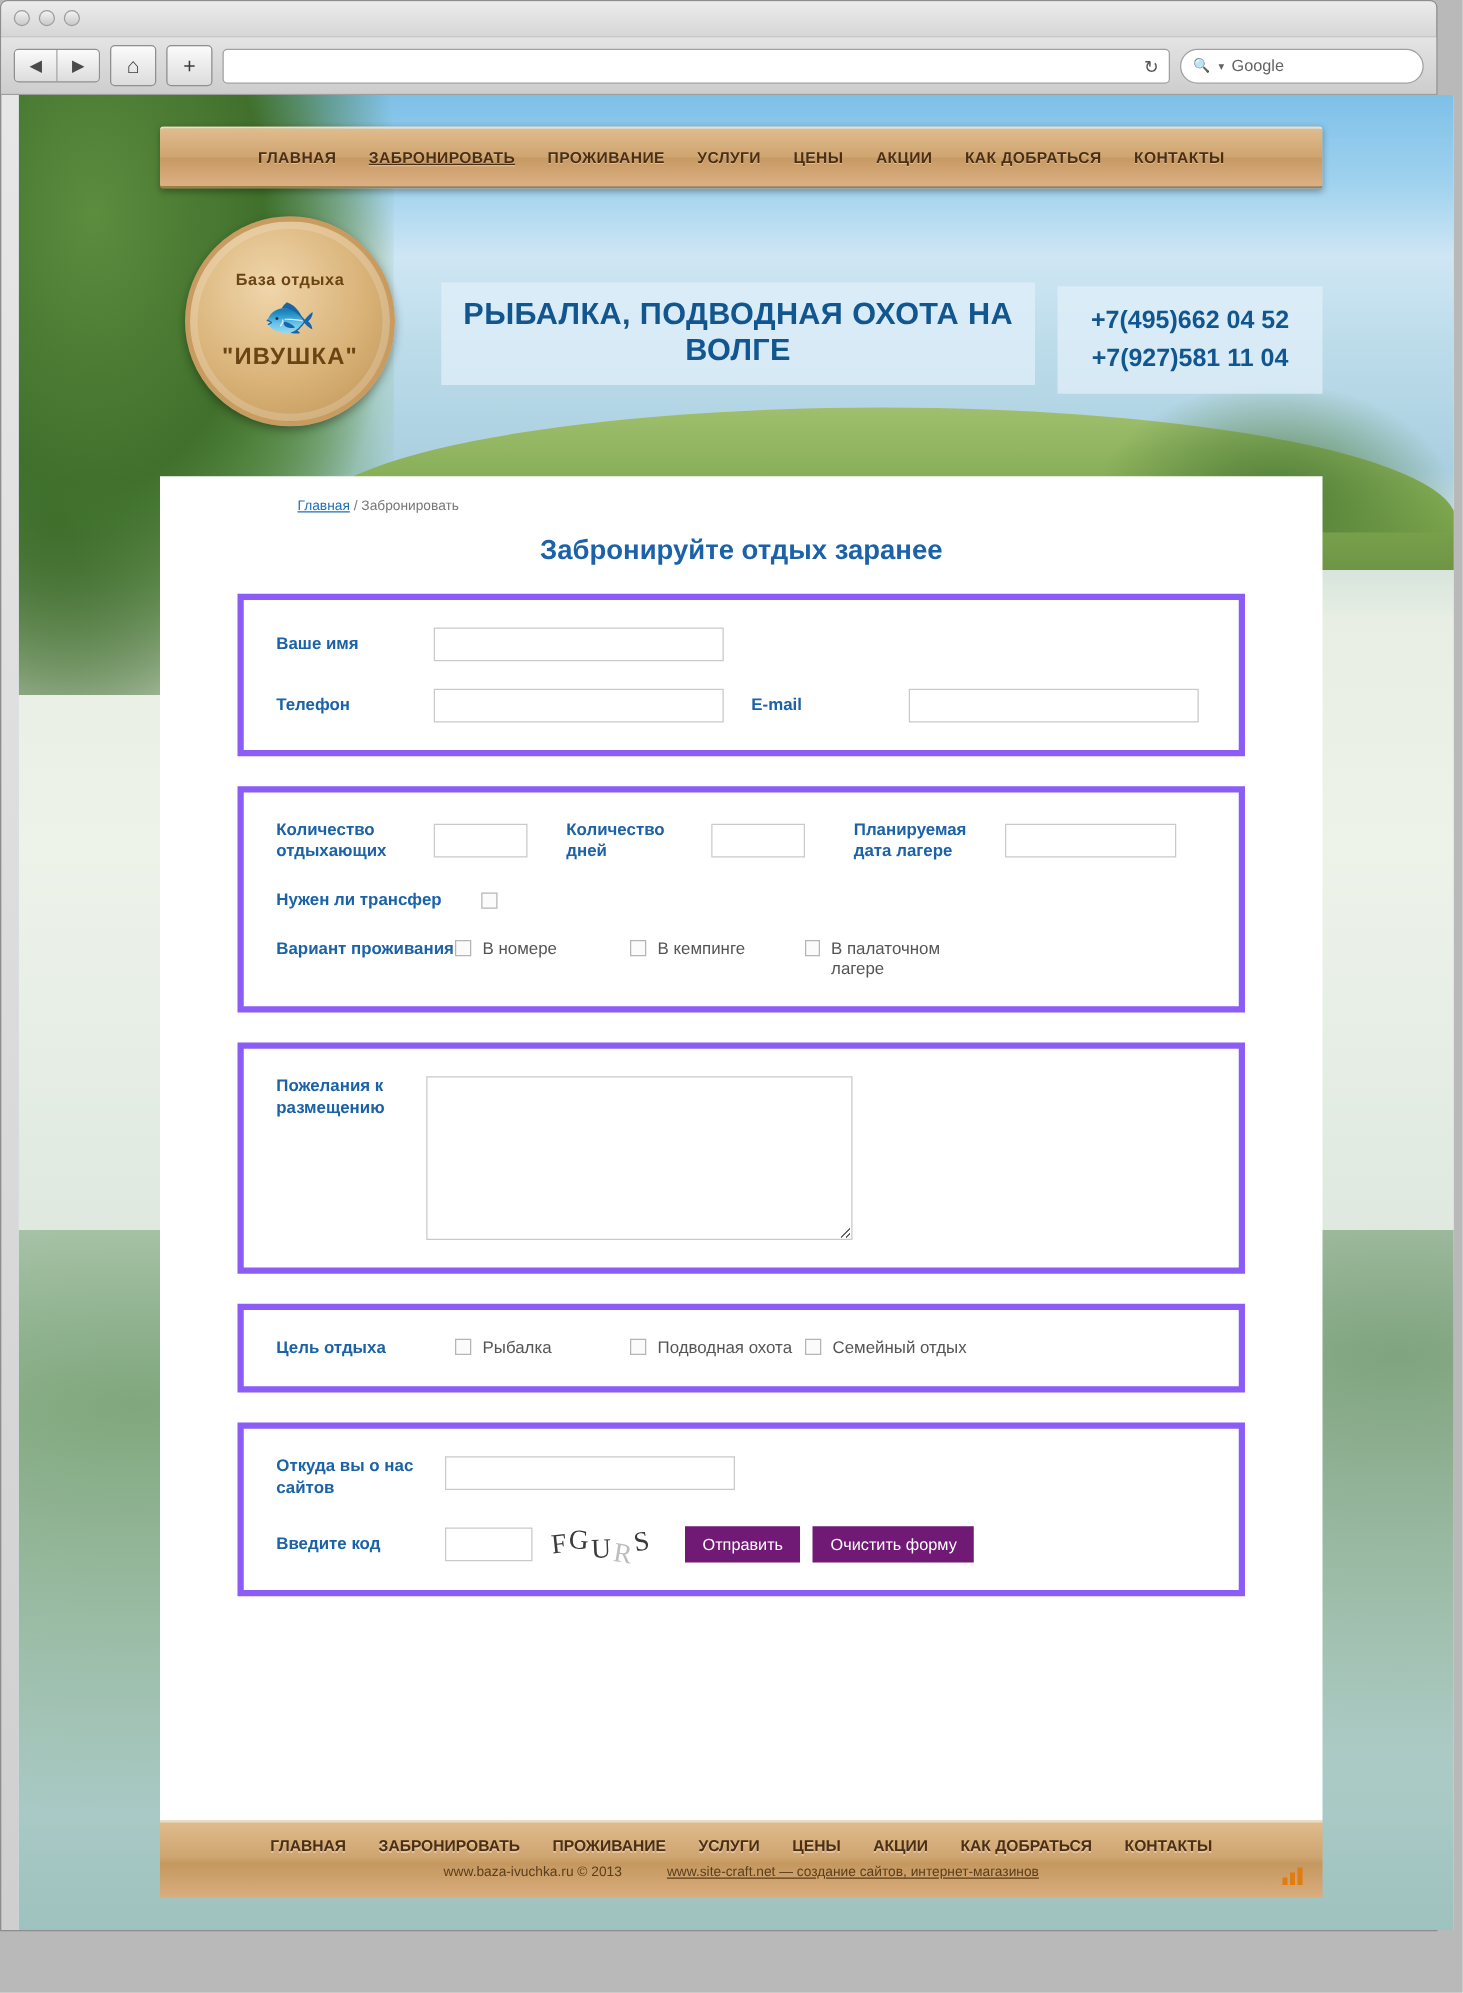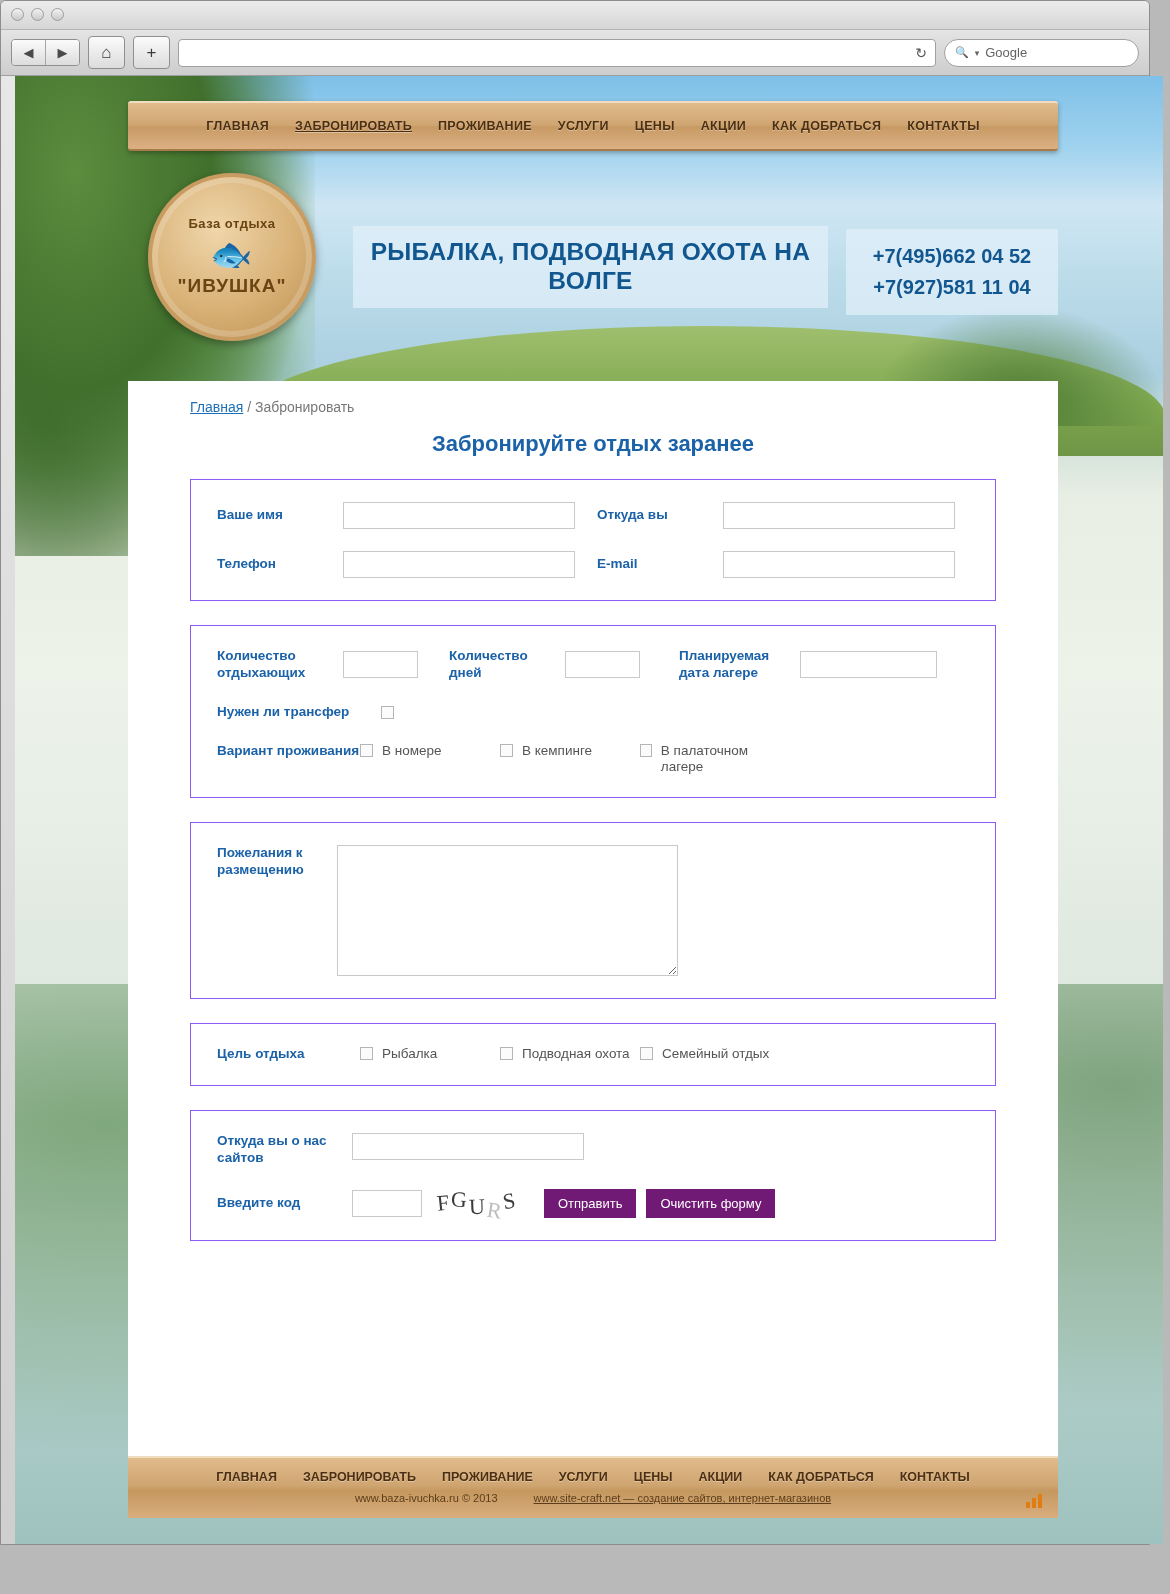--- a/index.html
+++ b/index.html
@@ -246,34 +246,35 @@
     line-height: 1.55;
   }
 
   .content {
     background: #fff;
     padding: 18px 62px 40px 62px;
     box-sizing: border-box;
     min-height: 1075px;
   }
   .breadcrumb {
-    font-size: 14px;
+    font-size: 11px;
     color: #777;
     margin-bottom: 16px;
+    margin-left: 48px;
   }
   .breadcrumb a { color: #1d6fb8; }
   .page-title {
     text-align: center;
     color: #1b62a8;
     font-size: 22px;
     font-weight: bold;
     margin: 6px 0 22px;
   }
   .panel {
-    border: 1px solid #8b5cf6;
+    border: 5px solid #8b5cf6;
     padding: 22px 26px;
     margin-bottom: 24px;
     box-sizing: border-box;
   }
   .lbl {
     color: #1b62a8;
     font-size: 13.5px;
     font-weight: bold;
     line-height: 1.25;
   }
@@ -463,24 +464,20 @@
         </div>
 
         <div class="page-title">Забронируйте отдых заранее</div>
 
         <div class="panel">
           <div class="row">
             <div class="fld" style="width:380px">
               <div class="lbl" style="width:110px">Ваше имя</div>
               <input type="text" class="in-wide" value="" style="">
             </div>
-            <div class="fld">
-              <div class="lbl" style="width:110px">Откуда вы</div>
-              <input type="text" class="in-wide" value="" style="">
-            </div>
           </div>
           <div class="row">
             <div class="fld" style="width:380px">
               <div class="lbl" style="width:110px">Телефон</div>
               <input type="text" class="in-wide" value="" style="">
             </div>
             <div class="fld">
               <div class="lbl" style="width:110px">E-mail</div>
               <input type="text" class="in-wide" value="" style="">
             </div>

